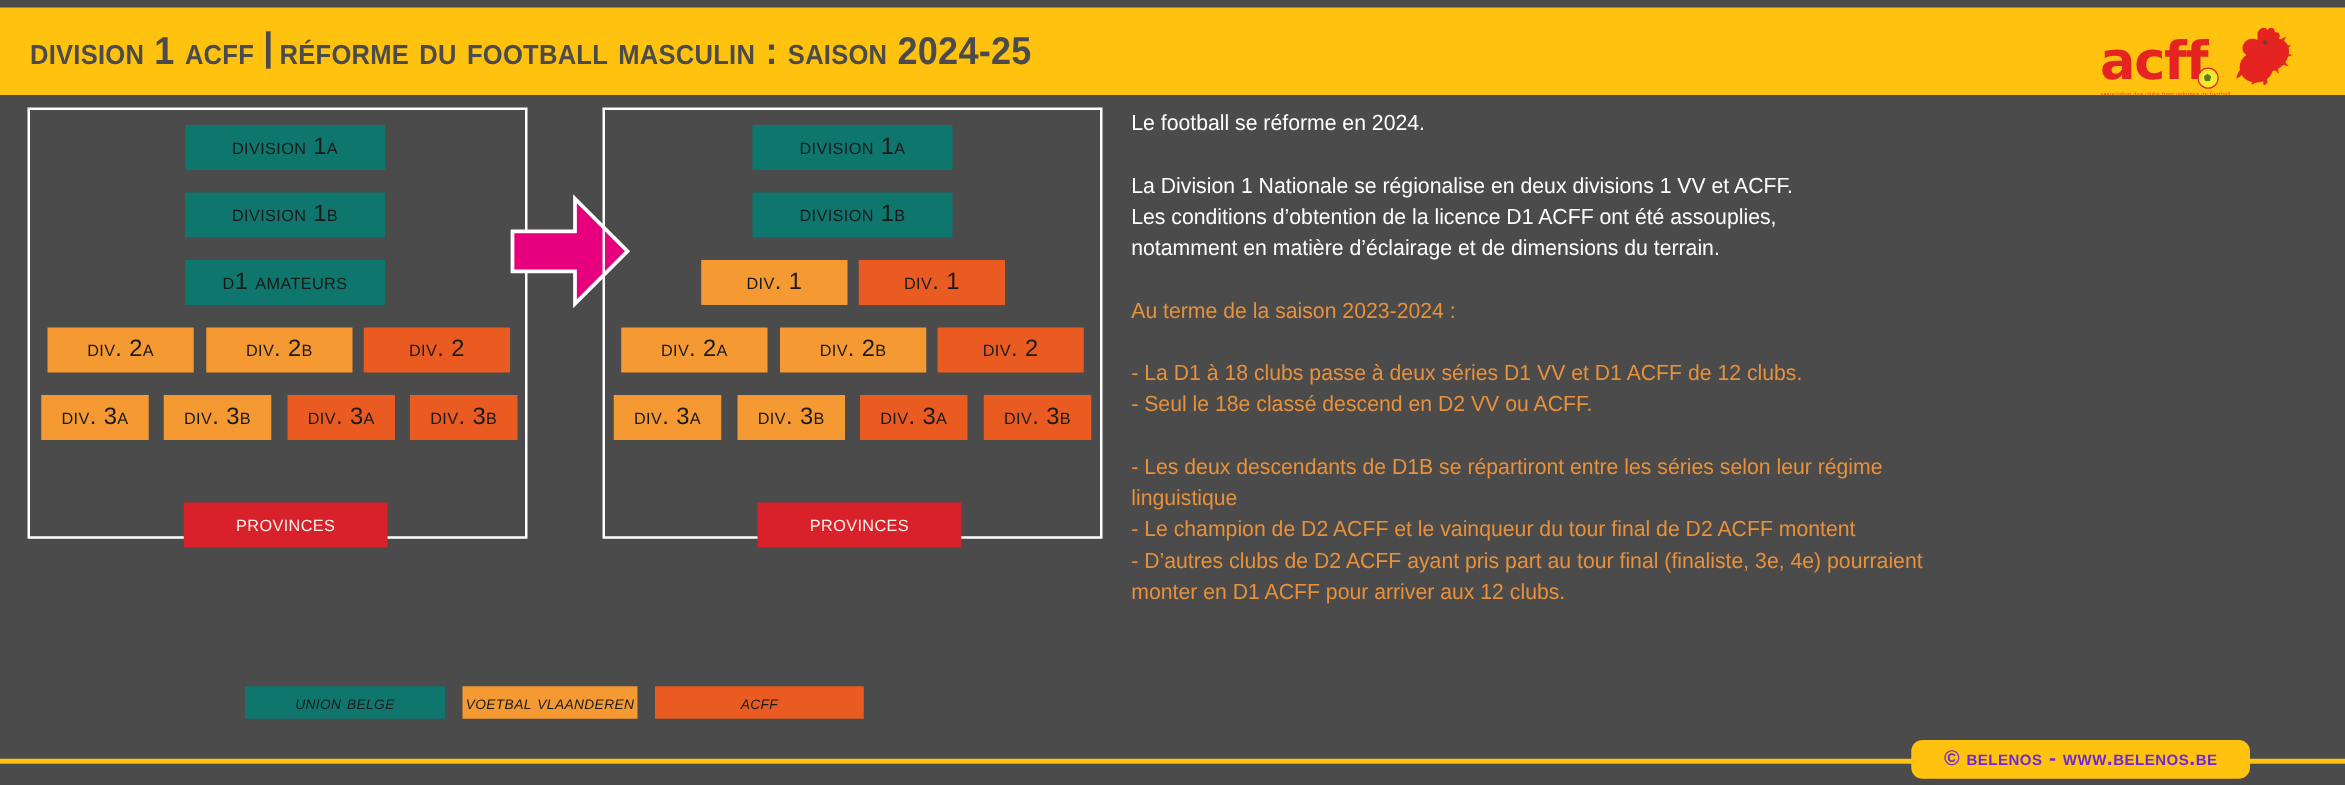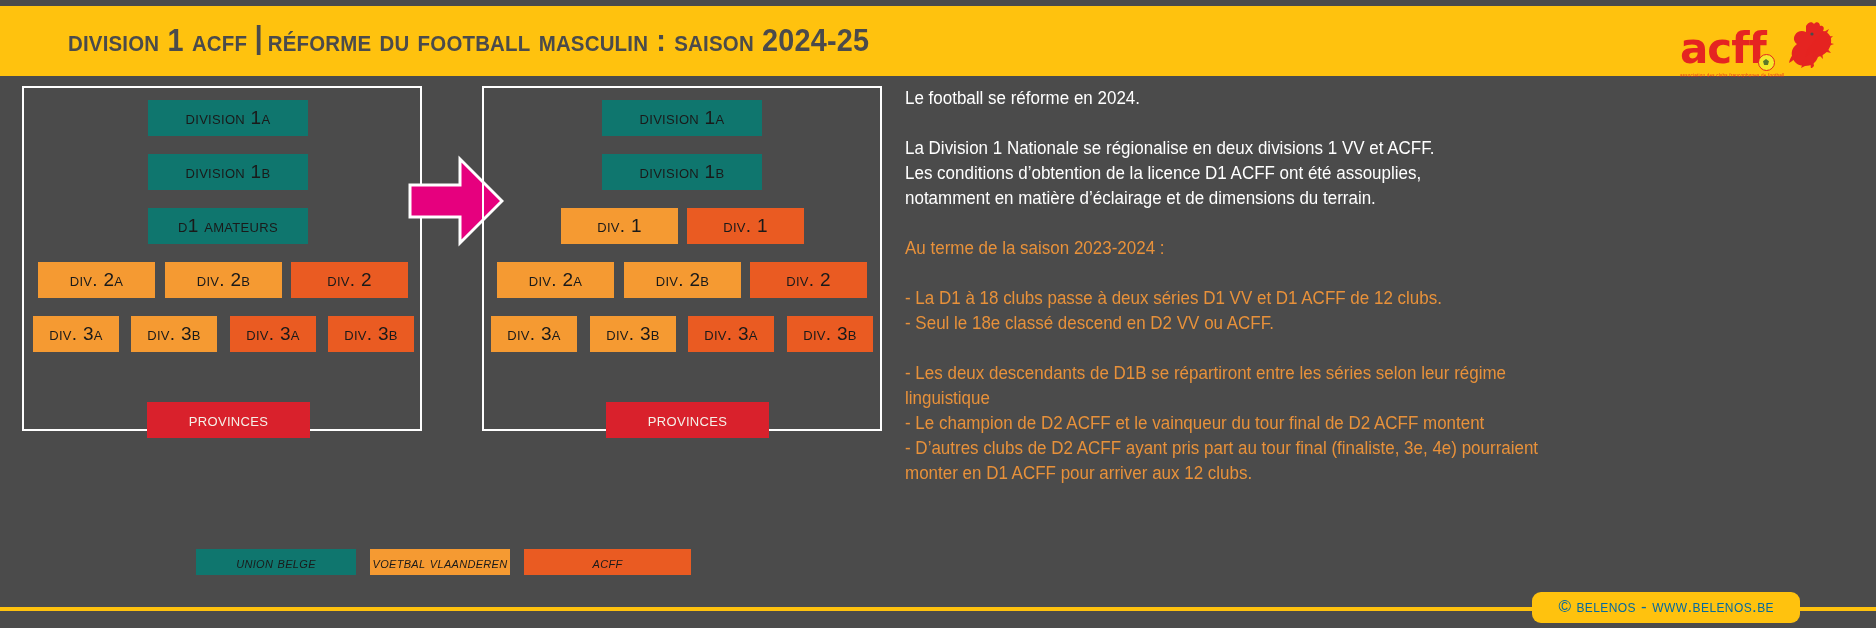--- a/index.html
+++ b/index.html
@@ -18,21 +18,20 @@
   }
 
   
   .header {
     position: absolute;
     left: 0; top: 6px;
     width: 1876px; height: 70px;
     background: #FFC20E;
     display: flex;
     align-items: center;
-    padding-left: 44px;
   }
   .header-title {
     font-family: "Liberation Sans", sans-serif;
     font-weight: bold;
     font-size: 31px;
     letter-spacing: 0.2px;
     color: #4b4b4b;
     margin-left: 24px;
     white-space: nowrap;
     font-variant: small-caps;
@@ -179,25 +178,25 @@
     height: 4px;
     background: #FFC20E;
   }
   .footer-badge {
     position: absolute;
     right: 76px;
     top: 592px;
     background: #FFC20E;
     border-radius: 9px;
     padding: 5px 26px 6px 26px;
-    color: #0369a1;
+    color: #6d28d9;
     font-family: "Liberation Sans", sans-serif;
     font-variant: small-caps;
     text-transform: lowercase;
-    font-weight: normal;
+    font-weight: bold;
     font-size: 17px;
     letter-spacing: 0.4px;
     white-space: nowrap;
   }
 </style>
 </head>
 <body>
 
 <div class="header">
   <div class="header-title">

